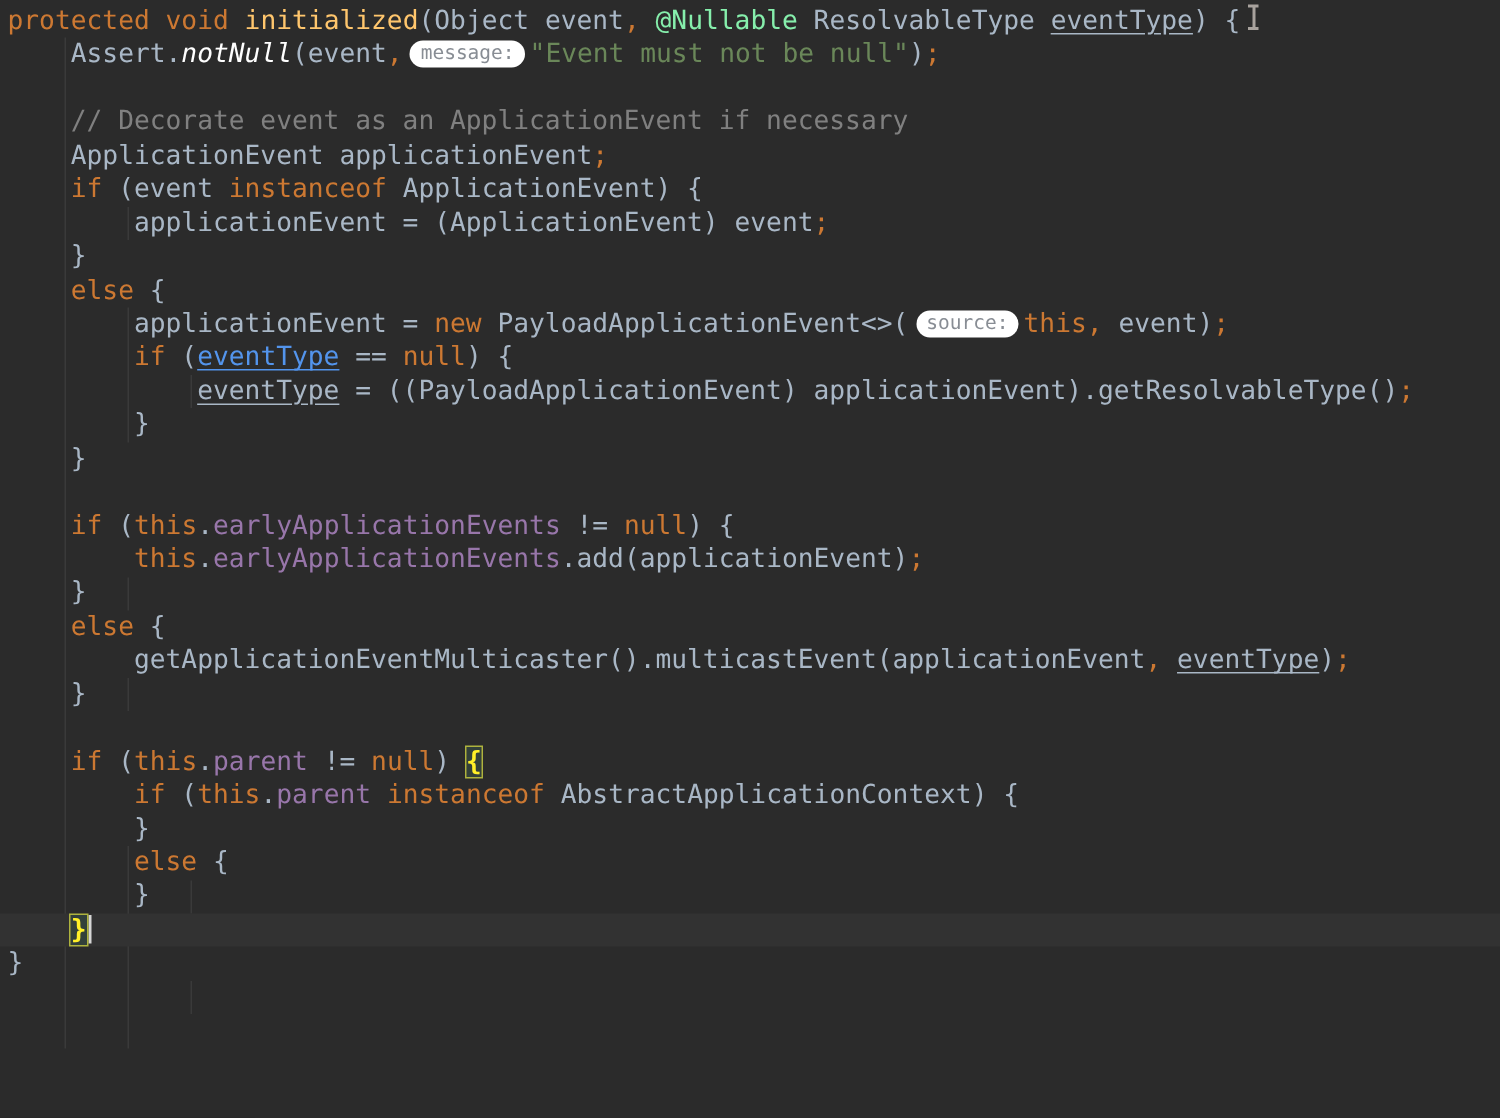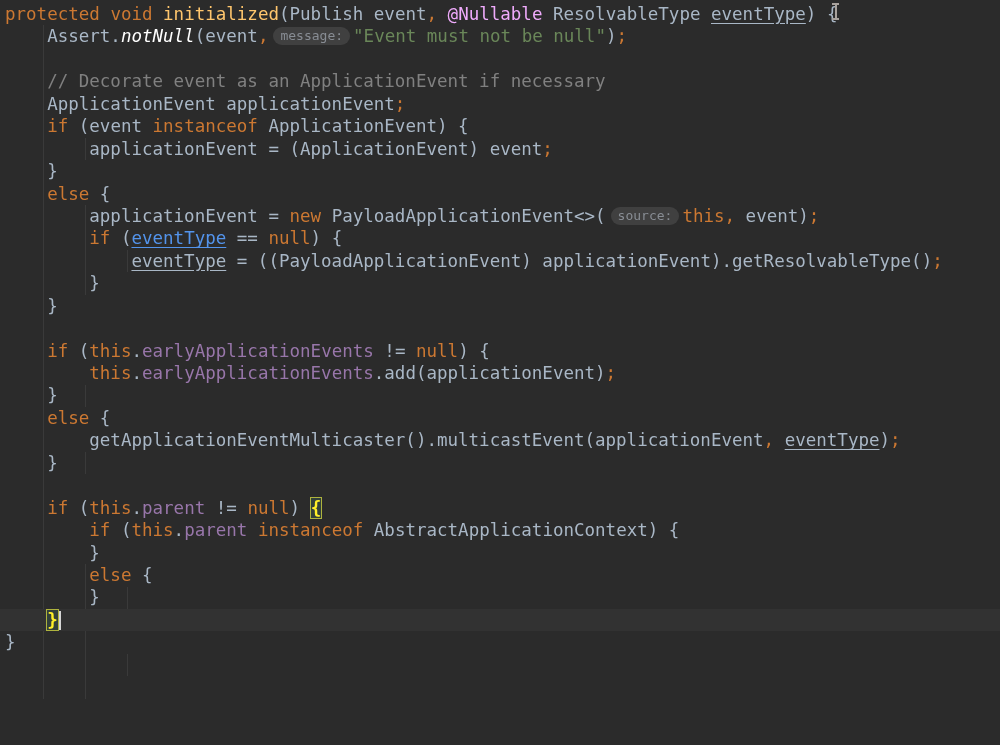--- a/index.html
+++ b/index.html
@@ -13,30 +13,30 @@
     box-sizing:border-box;
     padding:3px 0 0 5px;
     overflow:hidden;
     cursor:text;
   }
   .line{height:22.45px;white-space:pre;position:relative;z-index:2;}
   .line.cl{background:#323232;margin-left:-5px;padding-left:5px;}
   .pl  {color:#A9B7C6;}
   .kw  {color:#CC7832;}
   .decl{color:#FFC66D;}
-  .ann {color:#f0abfc;}
+  .ann {color:#86efac;}
   .str {color:#6A8759;}
   .cmt {color:#808080;}
   .fld {color:#9876AA;}
   .pun {color:#CC7832;}
   .it  {color:#ffffff;font-style:italic;}
   .u   {color:#A9B7C6;text-decoration:underline;text-underline-offset:3px;}
   .lnk {color:#5394EC;text-decoration:underline;text-underline-offset:3px;}
   .hint{
-    background:#404040;color:#888D94;
+    background:#ffffff;color:#888D94;
     font-size:13px;line-height:15px;
     border-radius:9px;padding:1px 7px 2px 7px;margin:0 3px 0 5px;
     display:inline-block;vertical-align:2px;
   }
   .bl{
     color:#FFEF28;font-weight:bold;
     background:#32403A;
     outline:1px solid #AEB33E;
   }
   .caret{
@@ -47,21 +47,21 @@
   .ibeam{position:absolute;left:831px;top:3px;width:9px;height:17px;z-index:3;}
   .ibeam .v{position:absolute;left:3.5px;top:1px;height:15px;width:2px;background:#A8A29D;}
   .ibeam .h1{position:absolute;left:1px;top:0;width:7px;height:2px;background:#A8A29D;}
   .ibeam .h2{position:absolute;left:1px;bottom:0;width:7px;height:2px;background:#A8A29D;}
 </style>
 </head>
 <body>
 
 <div class="editor" id="editor">
   <div id="code-lines">
-      <div class="line"><span class="kw">protected</span><span class="pl"> </span><span class="kw">void</span><span class="pl"> </span><span class="decl">initialized</span><span class="pl">(Publish event</span><span class="pun">,</span><span class="pl"> </span><span class="ann">@Nullable</span><span class="pl"> ResolvableType </span><span class="u">eventType</span><span class="pl">) {</span></div>
+      <div class="line"><span class="kw">protected</span><span class="pl"> </span><span class="kw">void</span><span class="pl"> </span><span class="decl">initialized</span><span class="pl">(Object event</span><span class="pun">,</span><span class="pl"> </span><span class="ann">@Nullable</span><span class="pl"> ResolvableType </span><span class="u">eventType</span><span class="pl">) {</span></div>
       <div class="line"><span class="pl">    Assert.</span><span class="it">notNull</span><span class="pl">(event</span><span class="pun">,</span><span class="hint">message:</span><span class="str">"Event must not be null"</span><span class="pl">)</span><span class="pun">;</span></div>
       <div class="line"></div>
       <div class="line"><span class="cmt">    // Decorate event as an ApplicationEvent if necessary</span></div>
       <div class="line"><span class="pl">    ApplicationEvent applicationEvent</span><span class="pun">;</span></div>
       <div class="line"><span class="pl">    </span><span class="kw">if</span><span class="pl"> (event </span><span class="kw">instanceof</span><span class="pl"> ApplicationEvent) {</span></div>
       <div class="line"><span class="pl">        applicationEvent = (ApplicationEvent) event</span><span class="pun">;</span></div>
       <div class="line"><span class="pl">    }</span></div>
       <div class="line"><span class="pl">    </span><span class="kw">else</span><span class="pl"> {</span></div>
       <div class="line"><span class="pl">        applicationEvent = </span><span class="kw">new</span><span class="pl"> PayloadApplicationEvent&lt;&gt;(</span><span class="hint">source:</span><span class="kw">this</span><span class="pun">,</span><span class="pl"> event)</span><span class="pun">;</span></div>
       <div class="line"><span class="pl">        </span><span class="kw">if</span><span class="pl"> (</span><span class="lnk">eventType</span><span class="pl"> == </span><span class="kw">null</span><span class="pl">) {</span></div>

